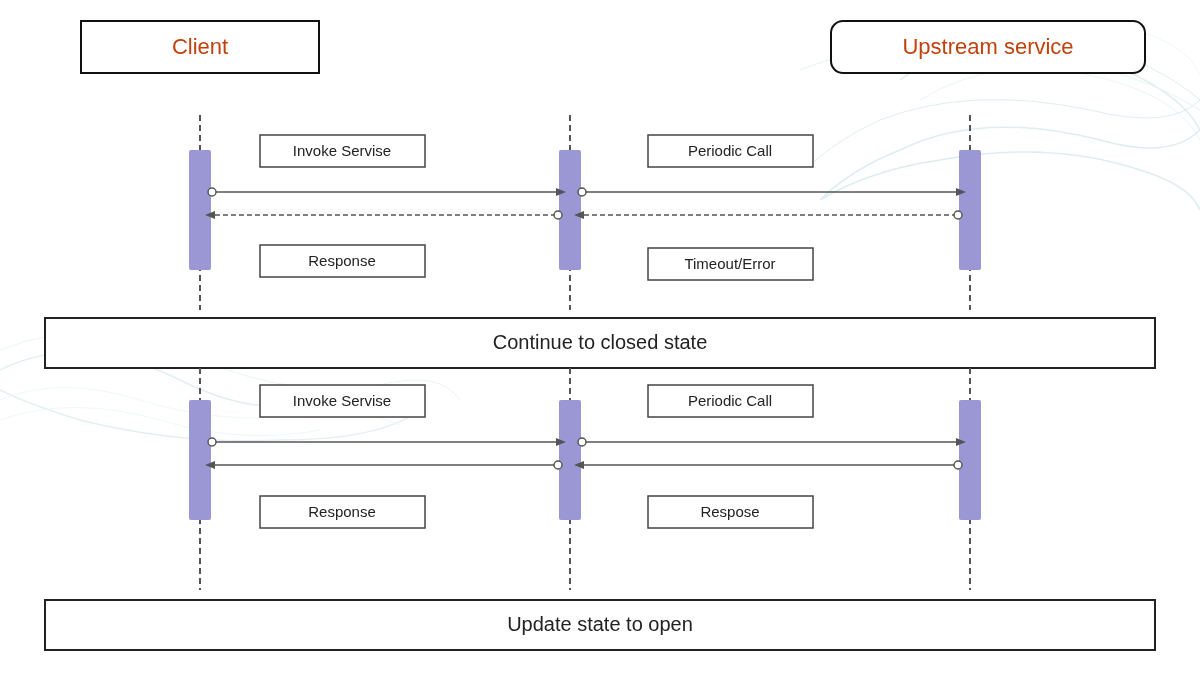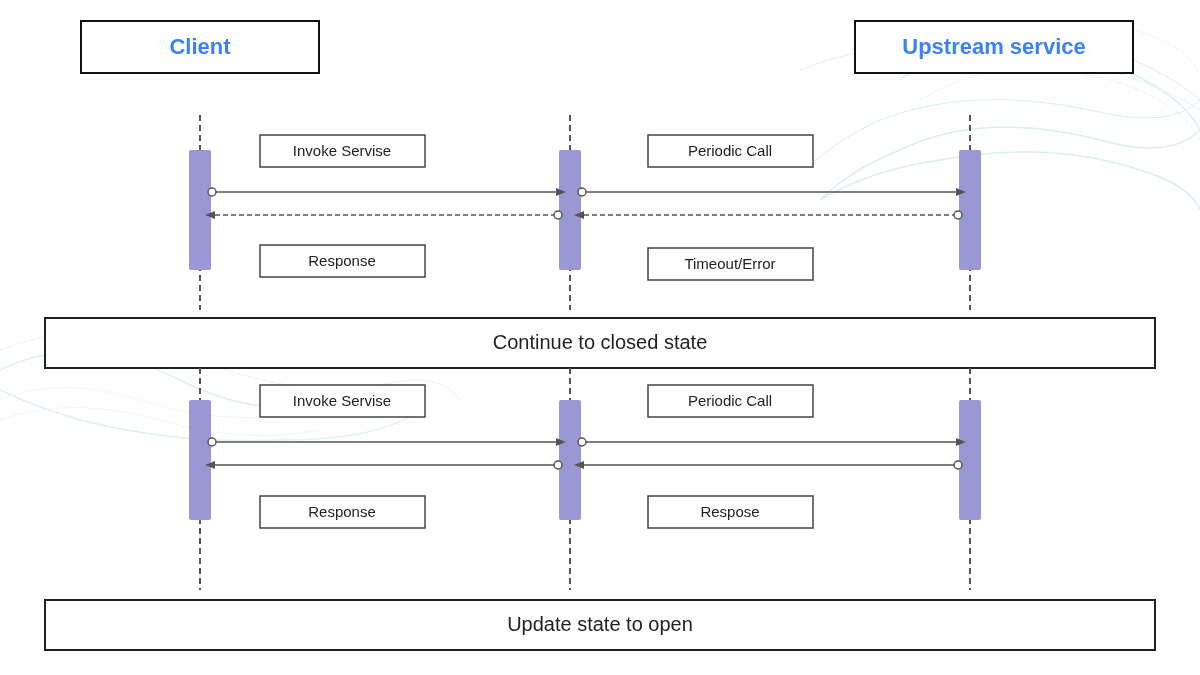--- a/index.html
+++ b/index.html
@@ -36,38 +36,39 @@
     }
 
     
     .header-box {
       position: absolute;
       top: 20px;
       border: 2px solid #111;
       background: #fff;
       padding: 12px 30px;
       font-size: 22px;
-      font-weight: 700;
-      color: #3b82f6;
+      font-weight: 400;
+      color: #c2410c;
       text-align: center;
     }
 
     .header-client {
       left: 80px;
       width: 240px;
     }
 
     .header-plugin {
       left: 430px;
       width: 280px;
     }
 
     .header-upstream {
-      left: 854px;
-      width: 280px;
+      left: 830px;
+      width: 316px;
+      border-radius: 13px;
     }
   </style>
 </head>
 <body>
 
 <div class="diagram-container">
 
   <svg class="wave-bg" viewBox="0 0 1200 675" xmlns="http://www.w3.org/2000/svg">
 
     <g opacity="0.25">

